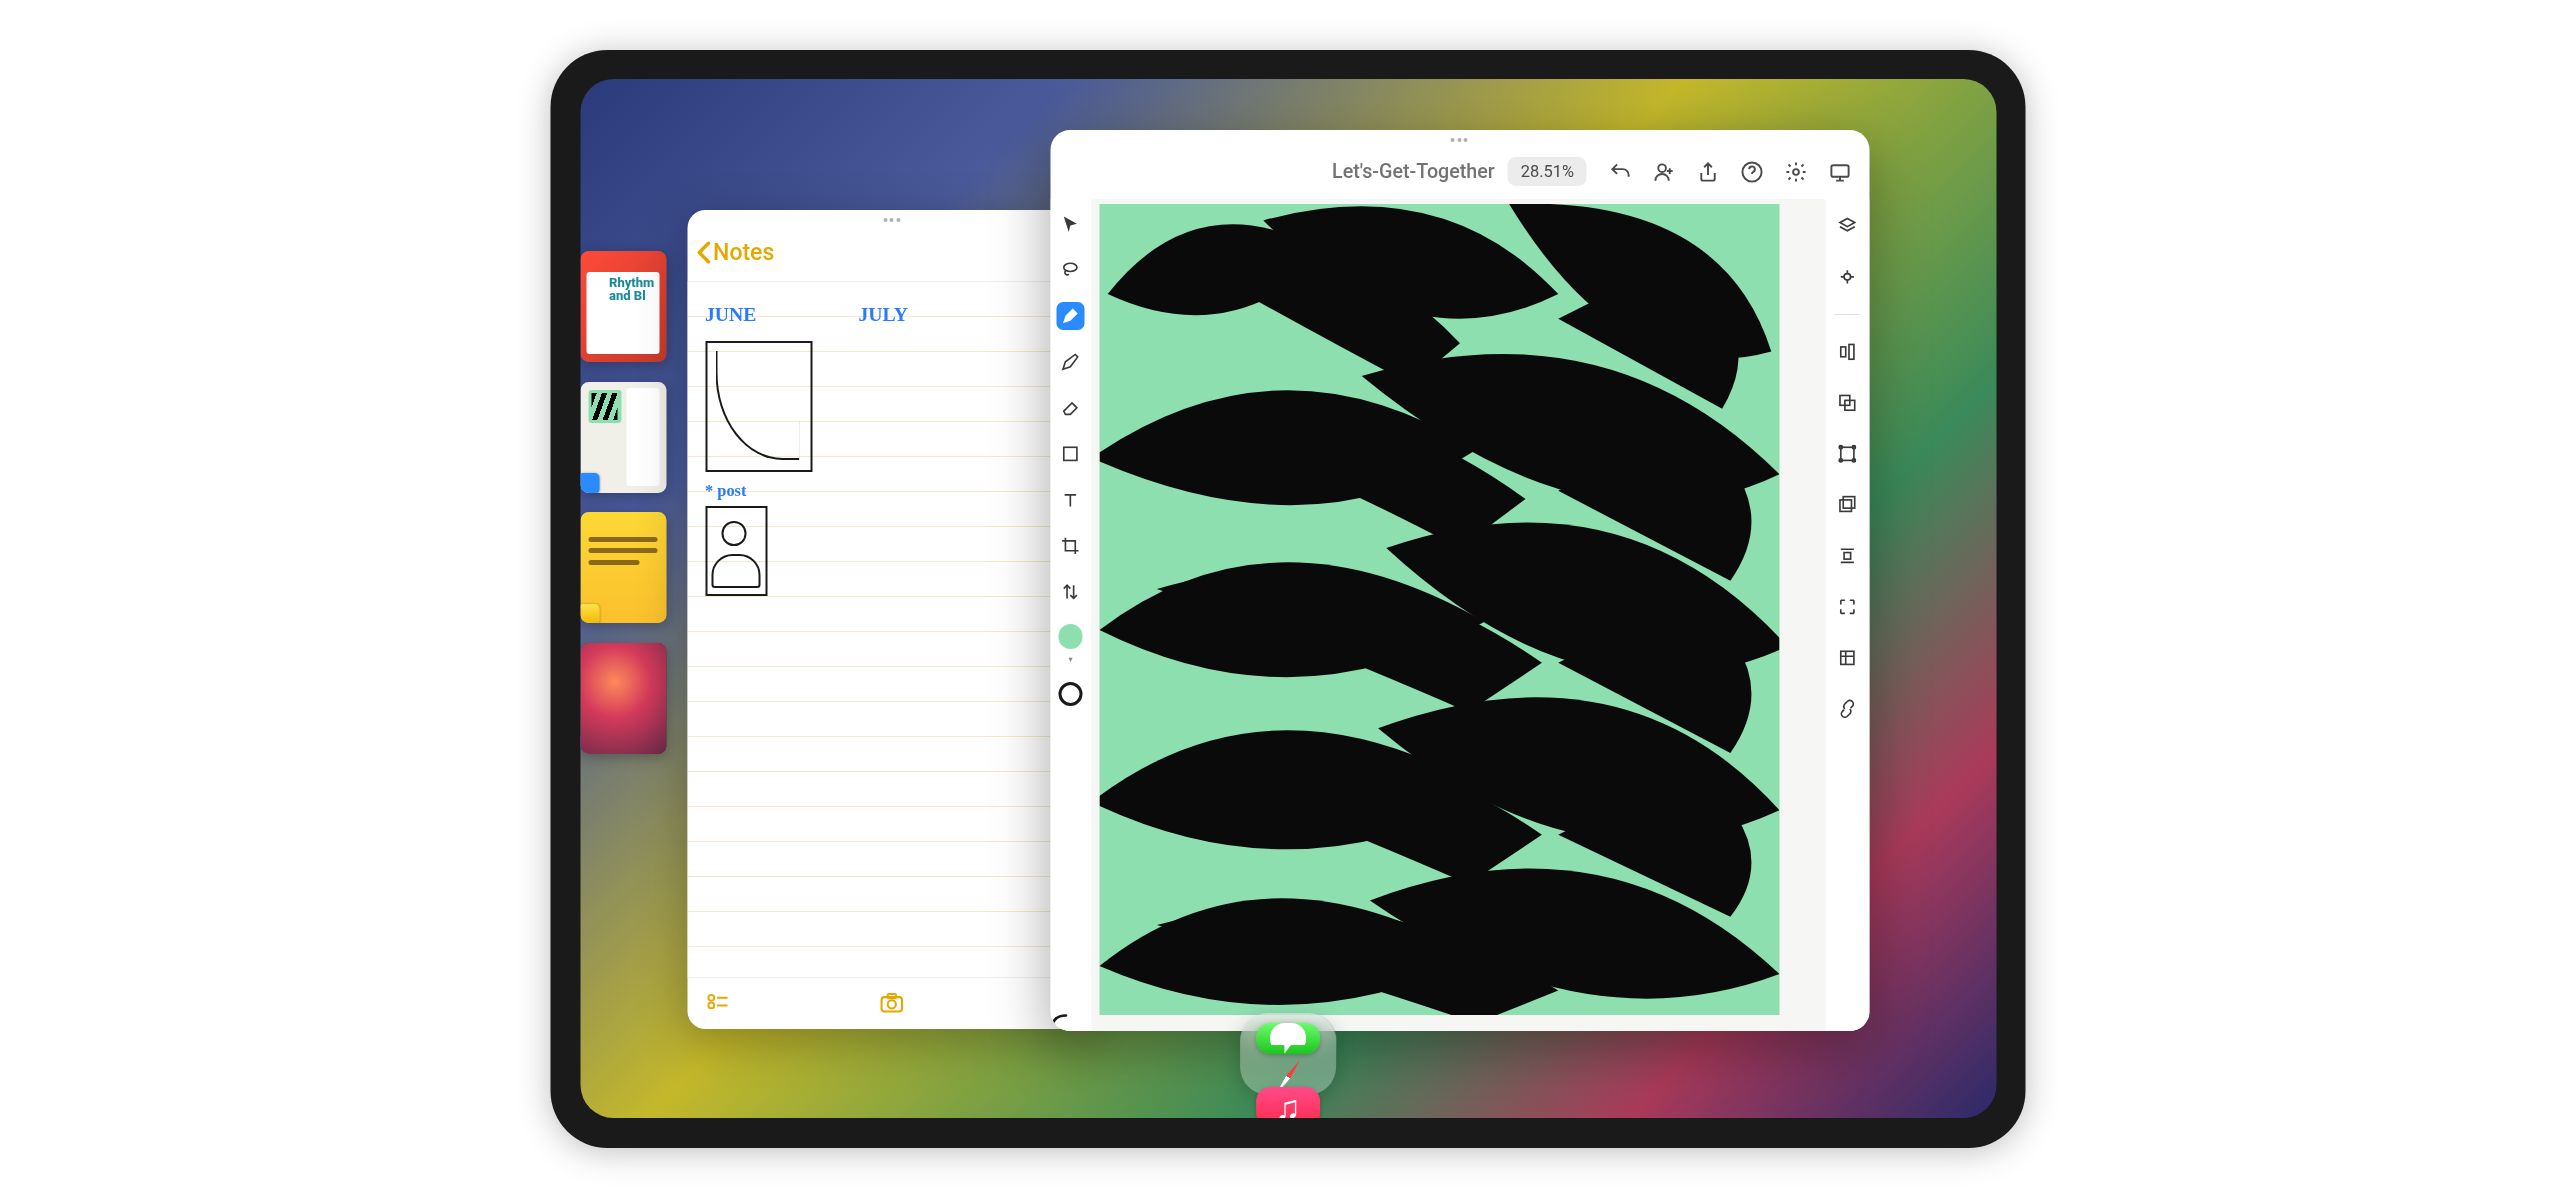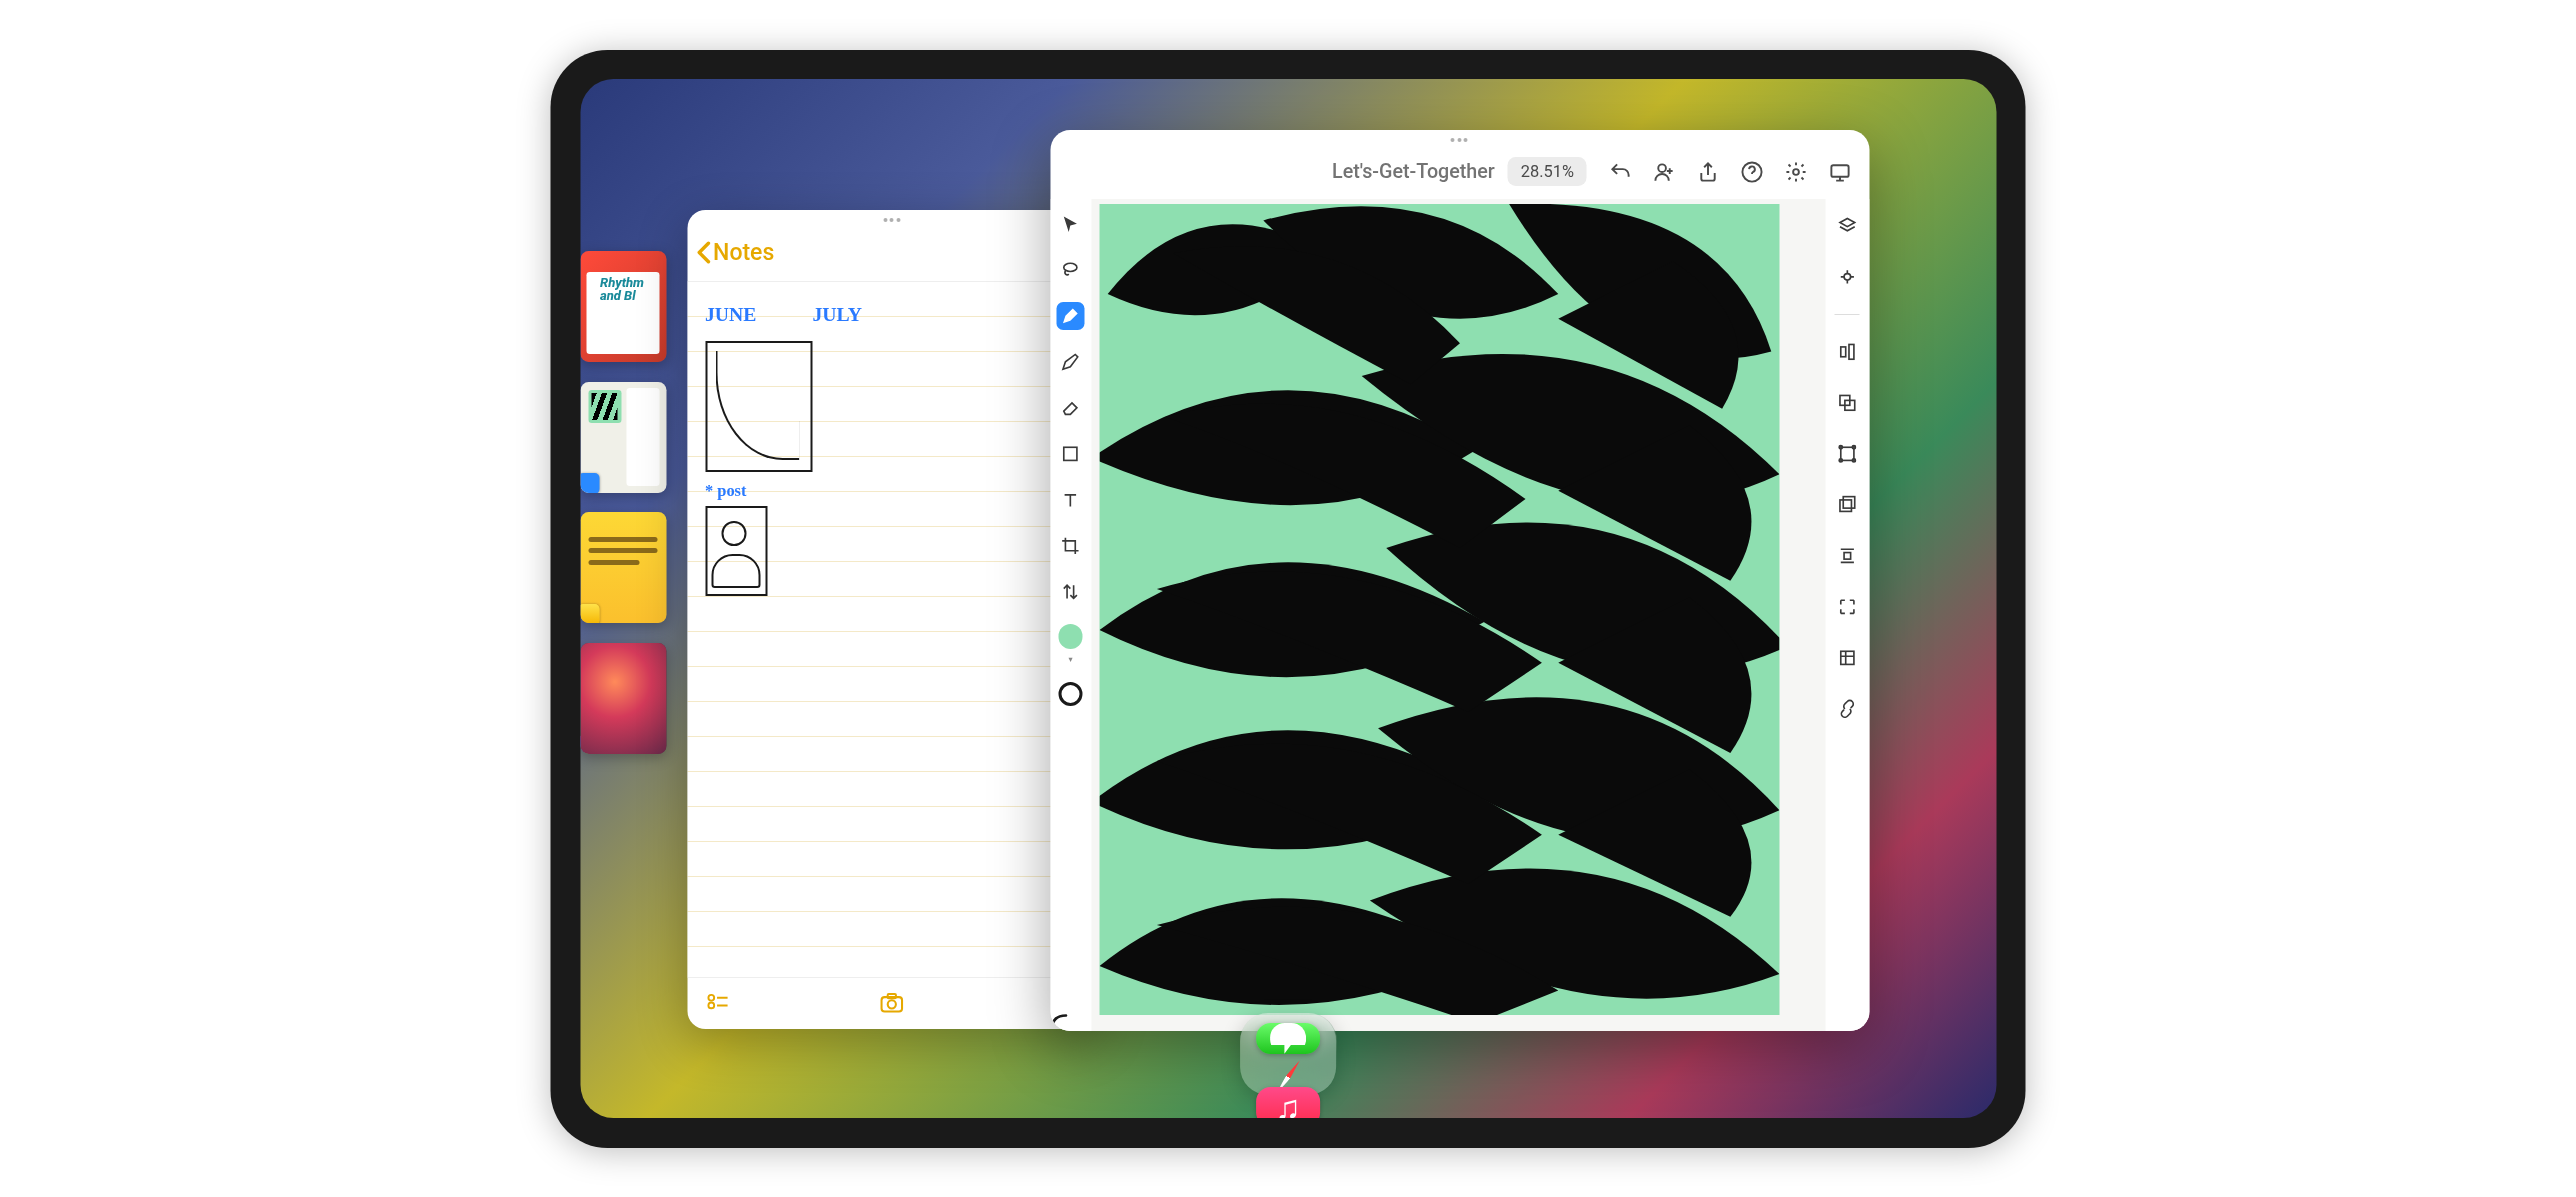--- a/index.html
+++ b/index.html
@@ -48,23 +48,22 @@
     box-shadow: 0 3.3px 13px rgba(0,0,0,0.25);
     position: relative;
     overflow: hidden;
   }
   .stage-item.books { background: linear-gradient(135deg,#ff4a3a,#c43a2a); }
   .stage-item.books::after {
     content:""; position:absolute; left:6.6px; right:6.6px; top:21px; bottom:8.2px;
     background:#fff; border-radius:3.3px;
   }
   .stage-books-title{
-    position:absolute; left:20px; top:24.6px; font-size:13px; font-weight:800; color:#1a8a9a; z-index:2;
+    position:absolute; left:29px; top:24.6px; font-size:13px; font-weight:800; color:#1a8a9a; z-index:2;
     line-height:1;
-    font-style:italic;
   }
   .stage-item.editor { background:#f0f0e8; }
   .stage-item.editor .thumb { position:absolute; left:8.2px; top:8.2px; width:33px; height:33px; background:#8edfb0; border-radius:3.3px; overflow:hidden;}
   .stage-item.editor .thumb::after{content:""; position:absolute; inset:3.3px; background:repeating-linear-gradient(110deg,#000 0 4.9px,#8edfb0 4.9px 9.8px);}
   .stage-item.editor .panel{position:absolute; right:6.6px; top:6.6px; bottom:6.6px; width:33px; background:#fff; border-radius:3.3px;}
   .stage-badge{position:absolute; left:-1.6px; bottom:-1.6px; width:21px; height:21px; border-radius:4.9px; background:#2a8aff; box-shadow:0 0.8px 2.5px rgba(0,0,0,0.3);}
   .stage-item.notes { background:linear-gradient(#fdd835,#fbc02d);}
   .stage-item.notes .lines{position:absolute; left:8.2px; right:8.2px; top:24.6px; height:4.9px; background:#8a6a1a; border-radius:2.5px;}
   .stage-item.notes .lines.l2{top:36px;}
   .stage-item.notes .lines.l3{top:48px; width:60%;}
@@ -90,21 +89,21 @@
   .notes-header{
     height:57px; display:flex; align-items:center; padding:0 14.7px 0 9.8px; gap:3.3px;
     border-bottom:0.8px solid #eee;
     margin-top:14.7px;
   }
   .notes-back{display:flex; align-items:center; gap:1.6px; color:#e6a800; font-size:23px; font-weight:500;}
   .notes-body{flex:1; padding:9.8px 18px; overflow:hidden; position:relative;
     background:repeating-linear-gradient(#fff 0 34px, #f4e9c8 34px 35px);}
   .hand{font-family:"Comic Sans MS","Marker Felt",cursive; color:#1a1a1a;}
   .notes-title{font-size:31px; font-weight:900; letter-spacing:0.8px; line-height:1.05;}
-  .timeline{display:flex; gap:56px; font-size:19.7px; color:#2a7aff; font-weight:800; margin-top:11.5px;}
+  .timeline{display:flex; gap:102px; font-size:19.7px; color:#2a7aff; font-weight:800; margin-top:11.5px;}
   .timeline span{position:relative;}
   .timeline::after{content:""; display:none;}
   .note-sketch{display:inline-block; width:107px; height:131px; border:2.5px solid #1a1a1a; margin-top:14.7px; position:relative; vertical-align:top;}
   .note-sketch::after{content:""; position:absolute; left:8.2px; top:8.2px; width:82px; height:107px; border-left:2.5px solid #1a1a1a; border-bottom:2.5px solid #1a1a1a; border-radius:0 0 0 80%;}
   .note-lines{display:inline-block; vertical-align:top; margin-left:11.5px; margin-top:21px; font-size:17px; line-height:2.0;}
   .highlight{background: #ffea3a; padding:0 3.3px;}
   .section-title{font-size:21px; font-weight:900; text-decoration:underline; margin-top:14.7px;}
   .bullets{font-size:18px; line-height:1.9; margin-top:4.9px;}
   .gratitude-underline{border-bottom:3.3px solid #ff3aa8; padding-bottom:0.8px;}
   .scribble{width:197px; height:23px; background:repeating-linear-gradient(100deg,#1a1a1a 0 3.3px,transparent 3.3px 6.6px); margin-top:6.6px;}

